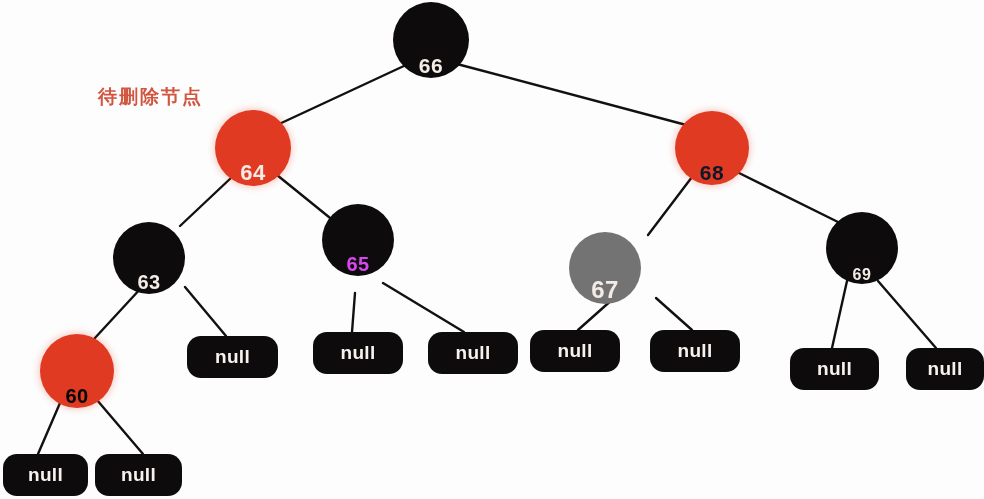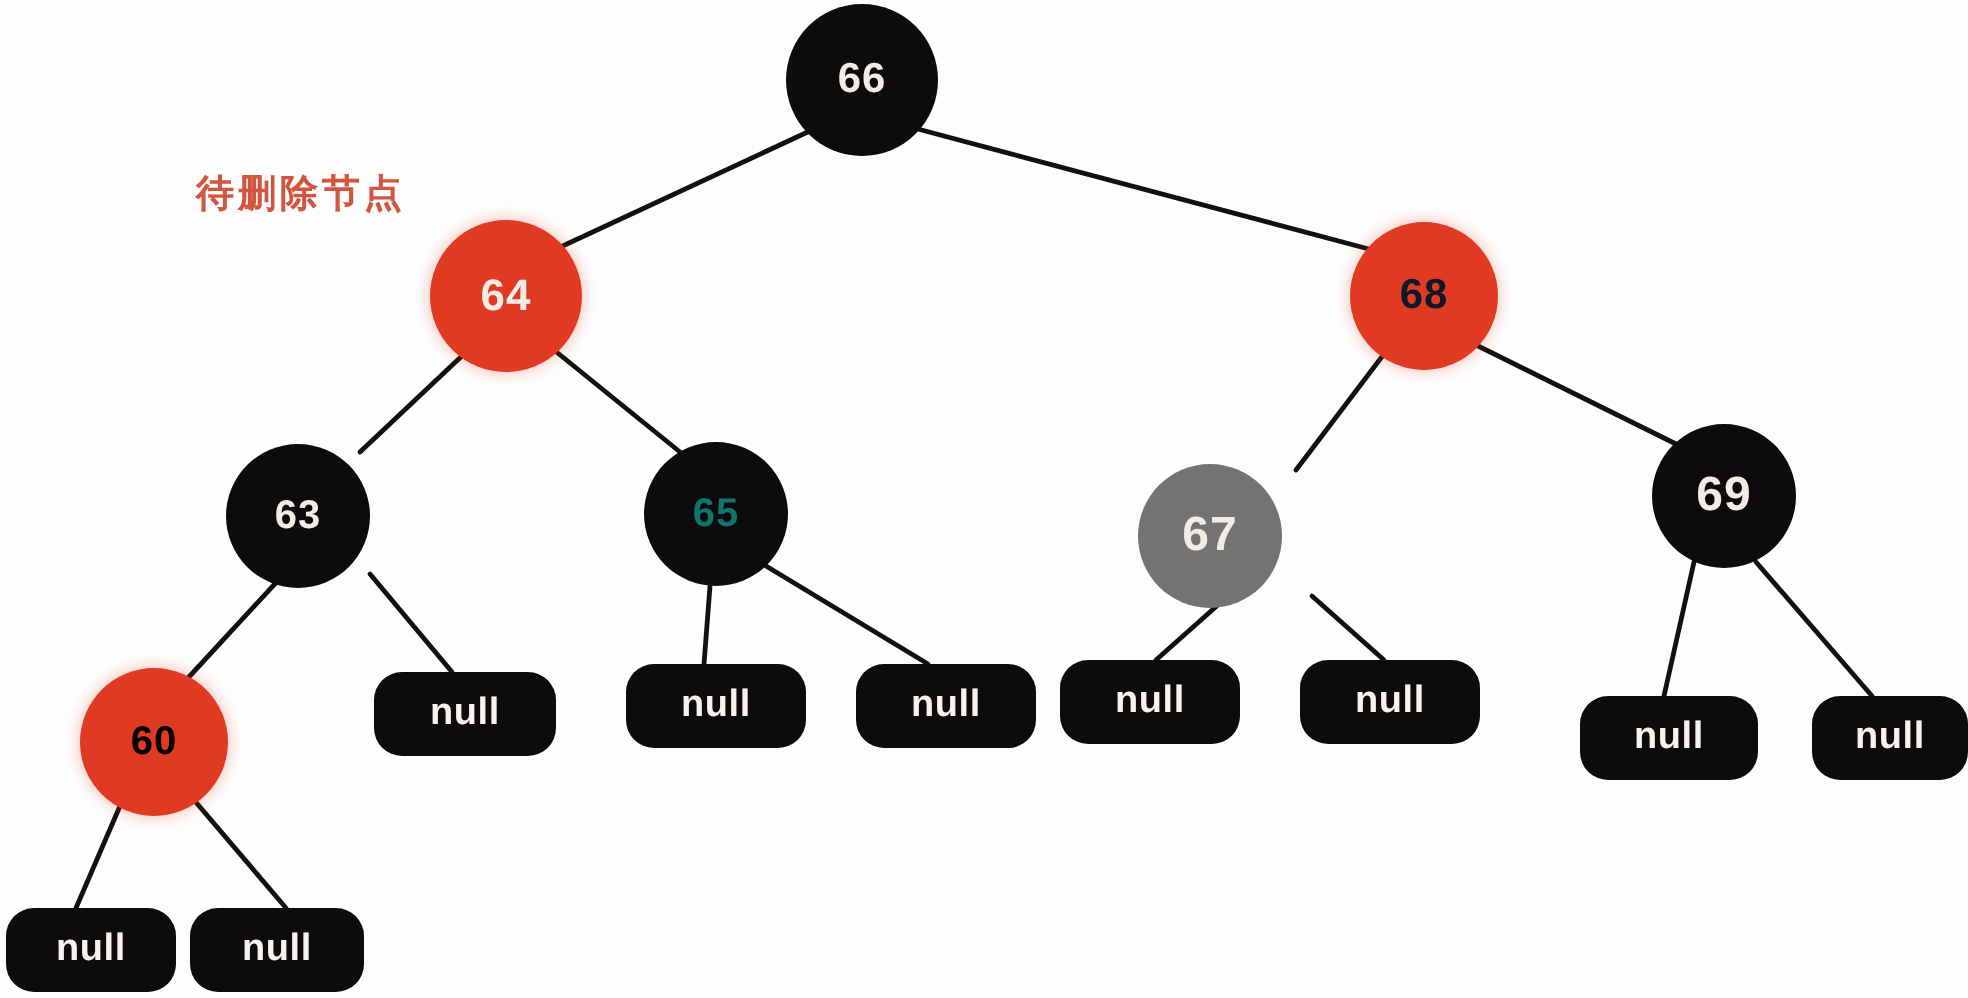--- a/index.html
+++ b/index.html
@@ -19,21 +19,21 @@
     position: absolute;
     left: 0;
     top: 0;
     width: 984px;
     height: 499px;
   }
   .node {
     position: absolute;
     border-radius: 50%;
     display: flex;
-    align-items: center;
+    align-items: flex-end;
     justify-content: center;
     color: #f3ece6;
     font-weight: bold;
     letter-spacing: 0.5px;
     z-index: 3;
   }
   .node.black {
     background: #0d0b0b;
   }
   .node.red {
@@ -97,27 +97,27 @@
       </div>
       <div class="node red" style="left: 215px; top: 110px; width: 76px; height: 76px; font-size: 22px; background: rgb(224, 58, 34); color: rgb(243, 236, 230);">
         <span>64</span>
       </div>
       <div class="node red" style="left: 675px; top: 111px; width: 74px; height: 74px; font-size: 21px; background: rgb(224, 58, 34); color: #0f172a;">
         <span>68</span>
       </div>
       <div class="node black" style="left: 113px; top: 222px; width: 72px; height: 72px; font-size: 20px; background: rgb(13, 11, 11); color: rgb(243, 236, 230);">
         <span>63</span>
       </div>
-      <div class="node black" style="left: 322px; top: 221px; width: 72px; height: 72px; font-size: 20px; background: rgb(13, 11, 11); color: #0f766e;">
+      <div class="node black" style="left: 322px; top: 204px; width: 72px; height: 72px; font-size: 20px; background: rgb(13, 11, 11); color: #d946ef;">
         <span>65</span>
       </div>
       <div class="node black" style="left: 569px; top: 232px; width: 72px; height: 72px; font-size: 24px; background: #737373; color: rgb(243, 236, 230);">
         <span>67</span>
       </div>
-      <div class="node black" style="left: 826px; top: 212px; width: 72px; height: 72px; font-size: 24px; background: rgb(13, 11, 11); color: rgb(243, 236, 230);">
+      <div class="node black" style="left: 826px; top: 212px; width: 72px; height: 72px; font-size: 16px; background: rgb(13, 11, 11); color: rgb(243, 236, 230);">
         <span>69</span>
       </div>
       <div class="node red" style="left: 40px; top: 334px; width: 74px; height: 74px; font-size: 20px; background: rgb(224, 58, 34); color: #000000;">
         <span>60</span>
       </div>
     </div>
   <div id="null-layer">
       <div class="nullbox" style="left: 187px; top: 336px; width: 91px; height: 42px; background: rgb(13, 11, 11);">
         <span>null</span>
       </div>

